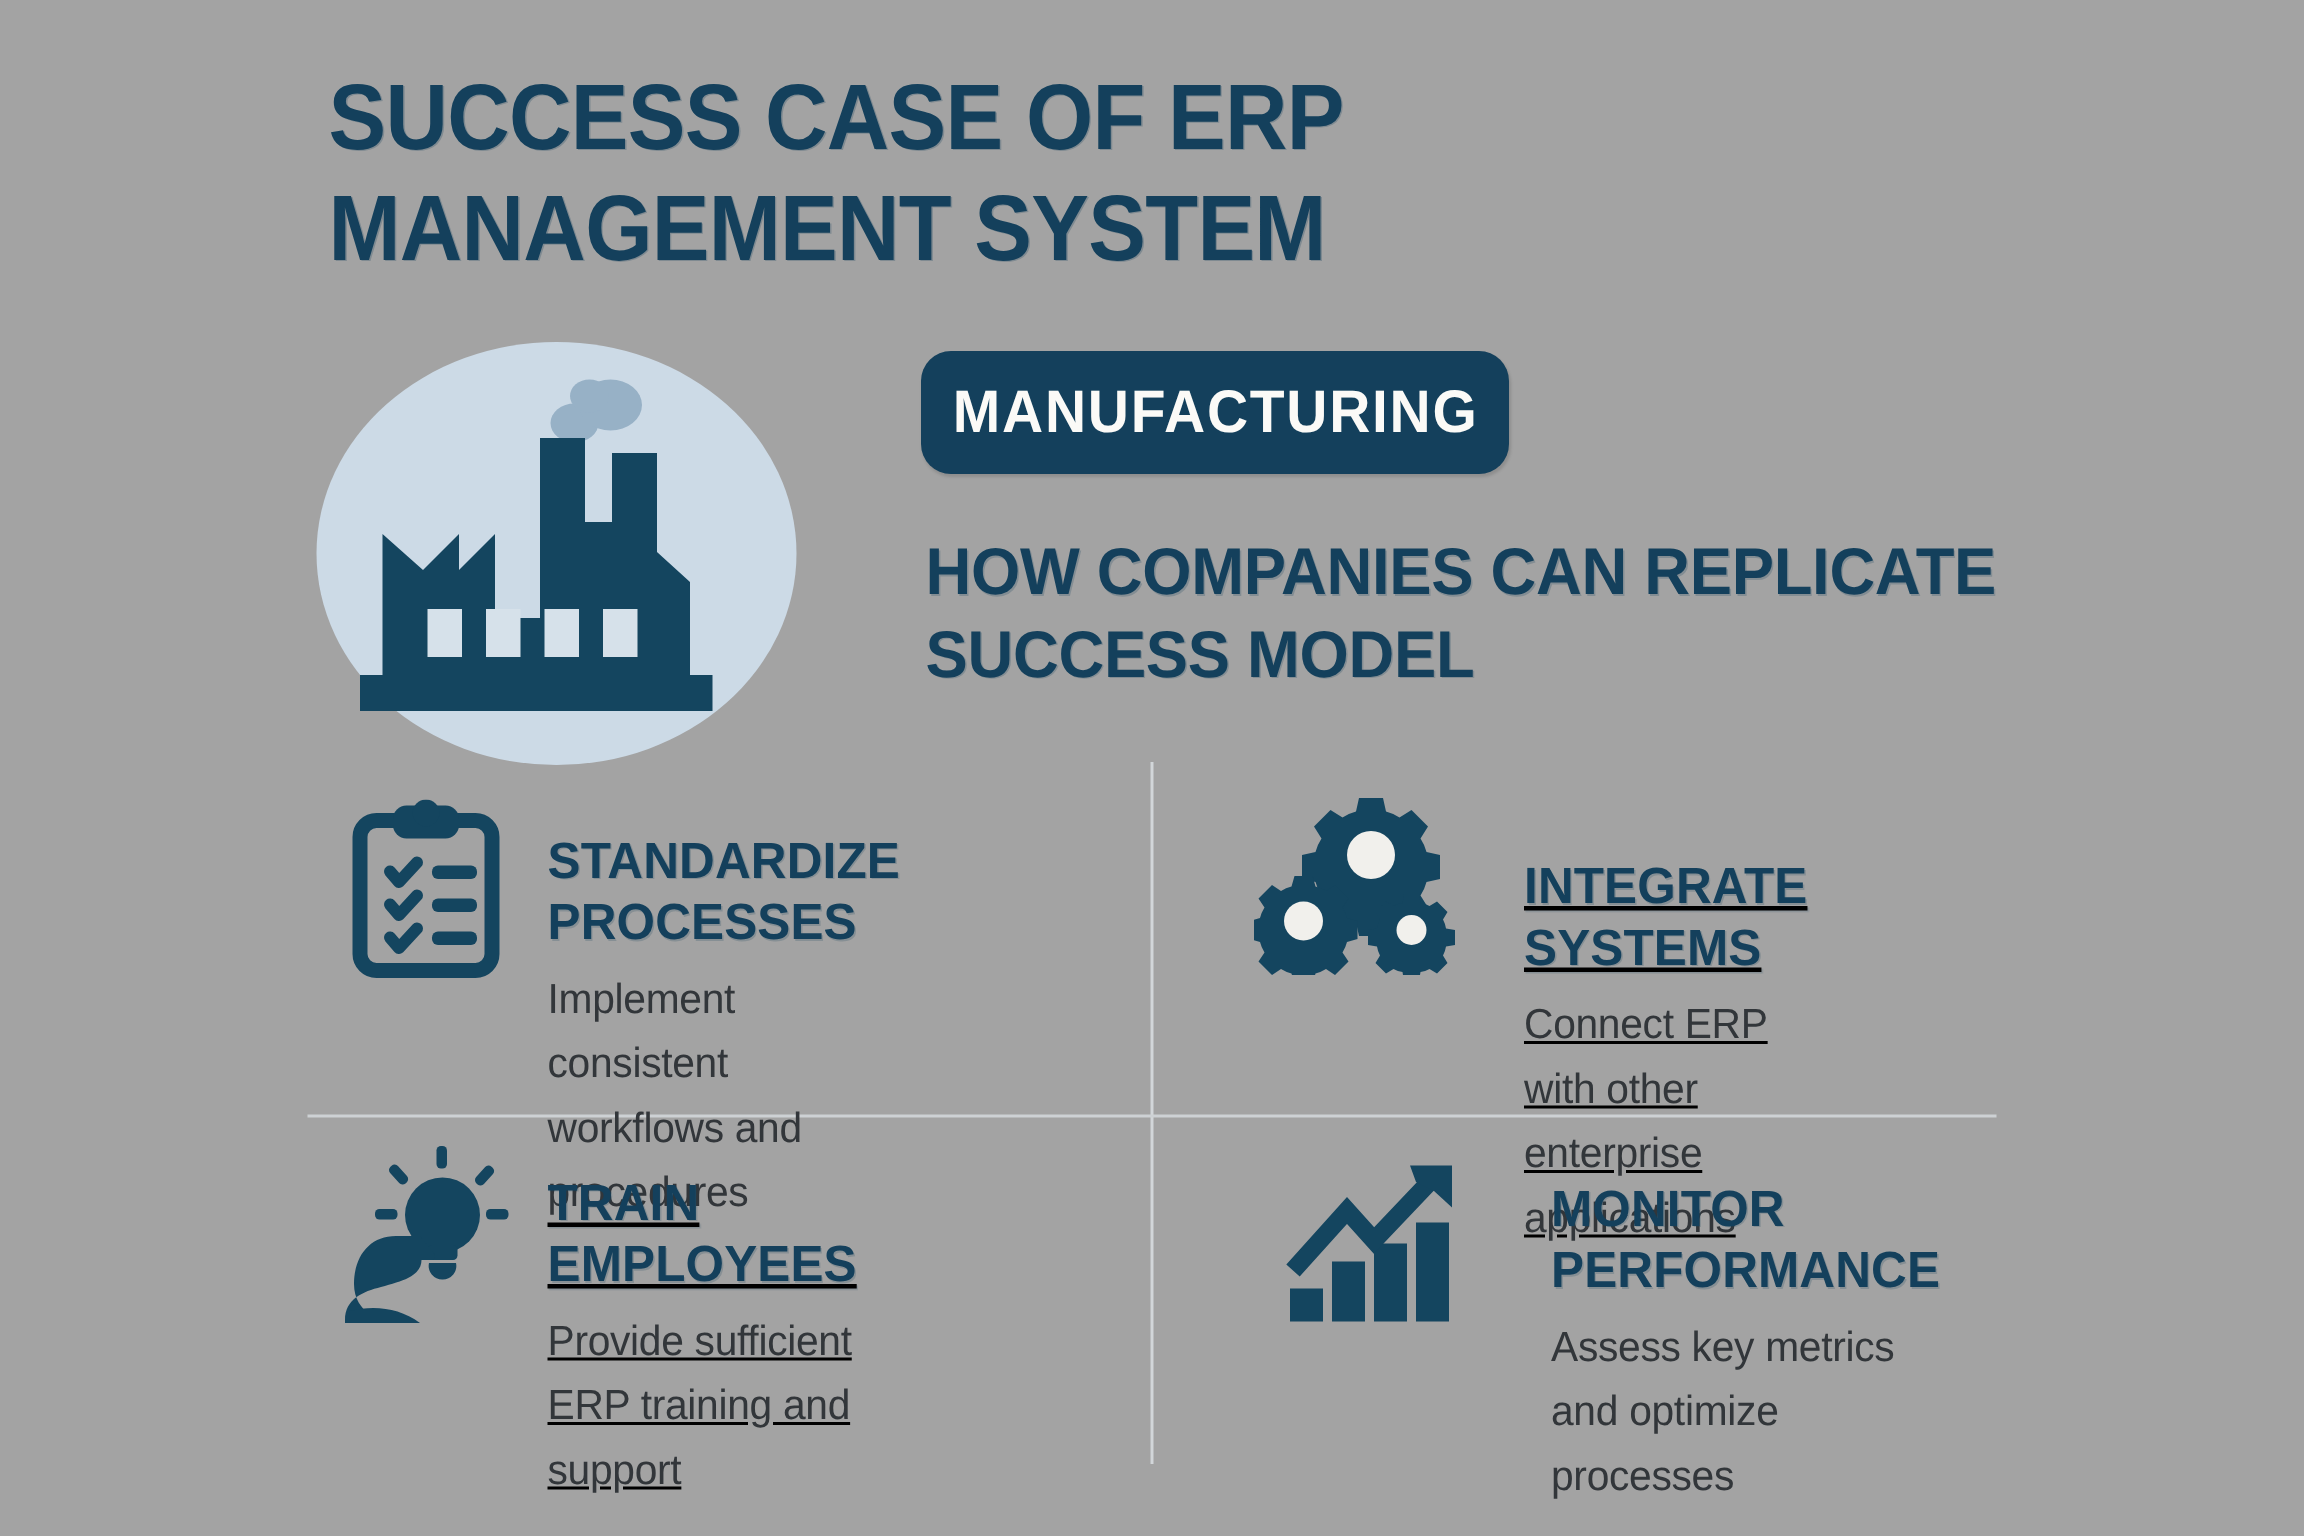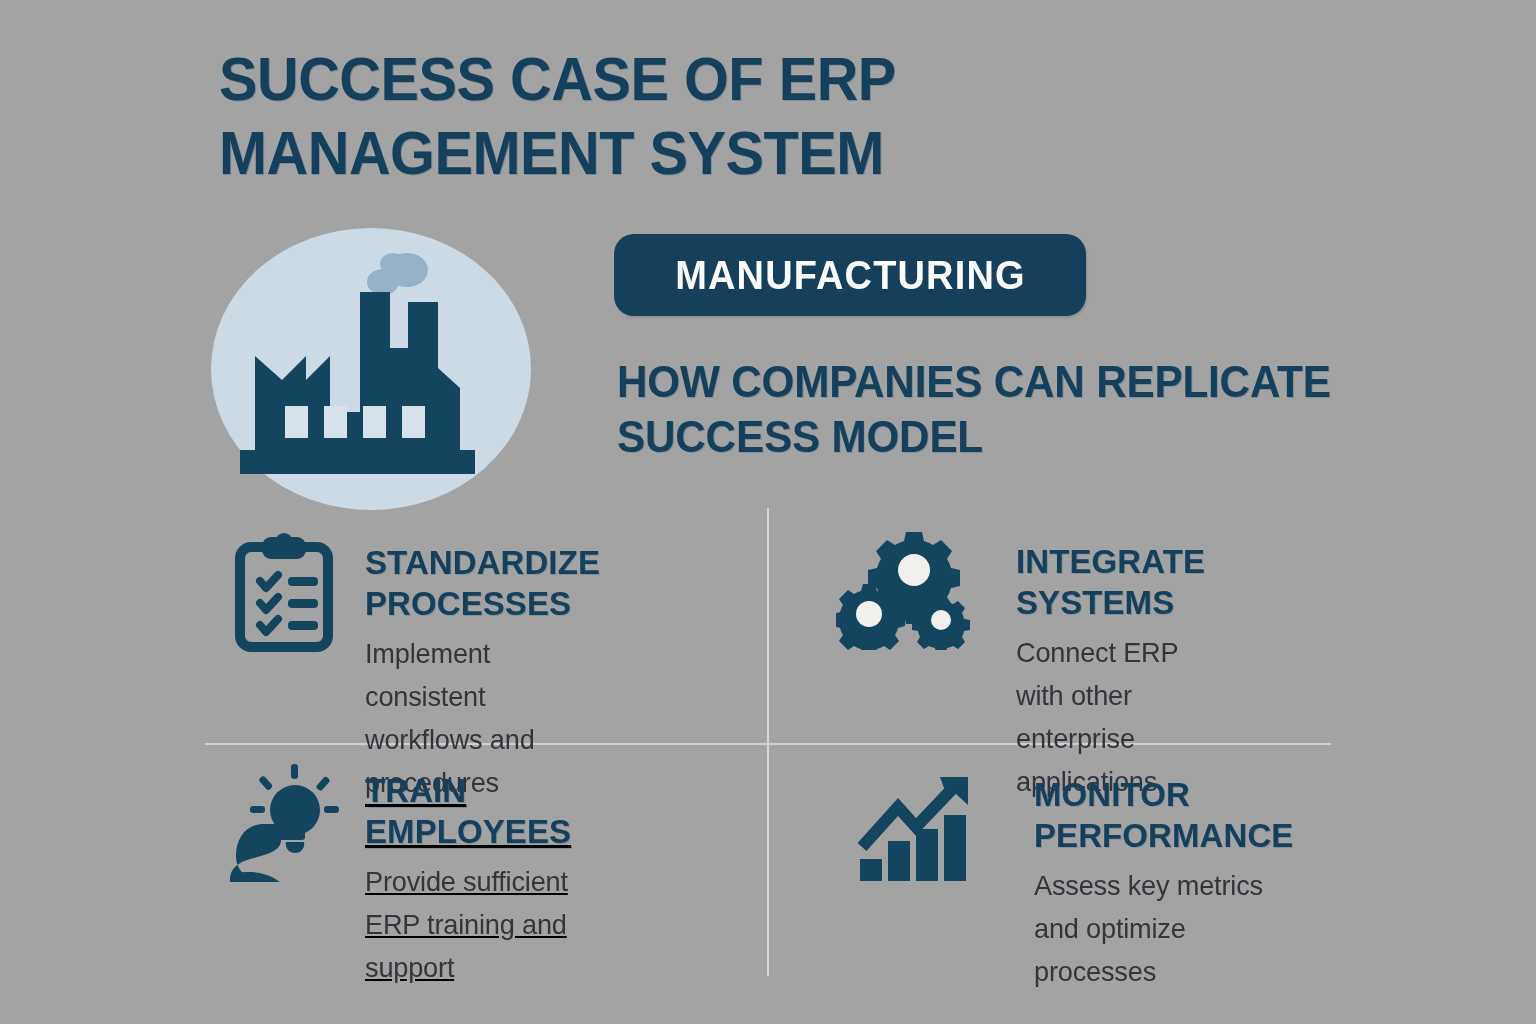--- a/index.html
+++ b/index.html
@@ -45,21 +45,21 @@
     top: 228px;
     width: 328px;
     height: 282px;
   }
 
   
   .badge {
     position: absolute;
     left: 614px;
     top: 234px;
-    width: 472px;
+    width: 392px;
     height: 82px;
     background: #14405c;
     border-radius: 20px;
     display: flex;
     align-items: center;
     justify-content: center;
     box-shadow: 1px 2px 2px rgba(0,0,0,0.13);
   }
   .badge-label {
     color: #fbfaf7;
@@ -111,20 +111,21 @@
     position: absolute;
     display: block;
   }
   .quad-icon {
     position: absolute;
     left: 0;
     top: 0;
   }
   .quad-text {
     position: absolute;
+    margin-top: 12px;
   }
   .quad-heading {
     font-weight: bold;
     font-size: 34px;
     line-height: 41px;
     color: #14405c;
     text-transform: uppercase;
     letter-spacing: 0.1px;
     transform: scaleX(0.97);
     transform-origin: left top;
@@ -139,21 +140,21 @@
     letter-spacing: -0.2px;
     transform: scaleX(0.97);
     transform-origin: left top;
     white-space: pre-line;
   }
 
   #quad-standardize { left: 232px; top: 533px; }
   #quad-standardize .quad-text { left: 133px; top: 9px; }
 
   #quad-integrate { left: 836px; top: 530px; }
-  #quad-integrate .quad-text { left: 180px; top: 11px; }
+  #quad-integrate .quad-text { left: 180px; top: 29px; text-decoration: underline; }
 
   #quad-train { left: 228px; top: 762px; }
   #quad-train .quad-text { left: 137px; top: 8px; text-decoration: underline; }
 
   #quad-monitor { left: 856px; top: 775px; }
   #quad-monitor .quad-text { left: 178px; top: -1px; }
 </style>
 </head>
 <body>
 

